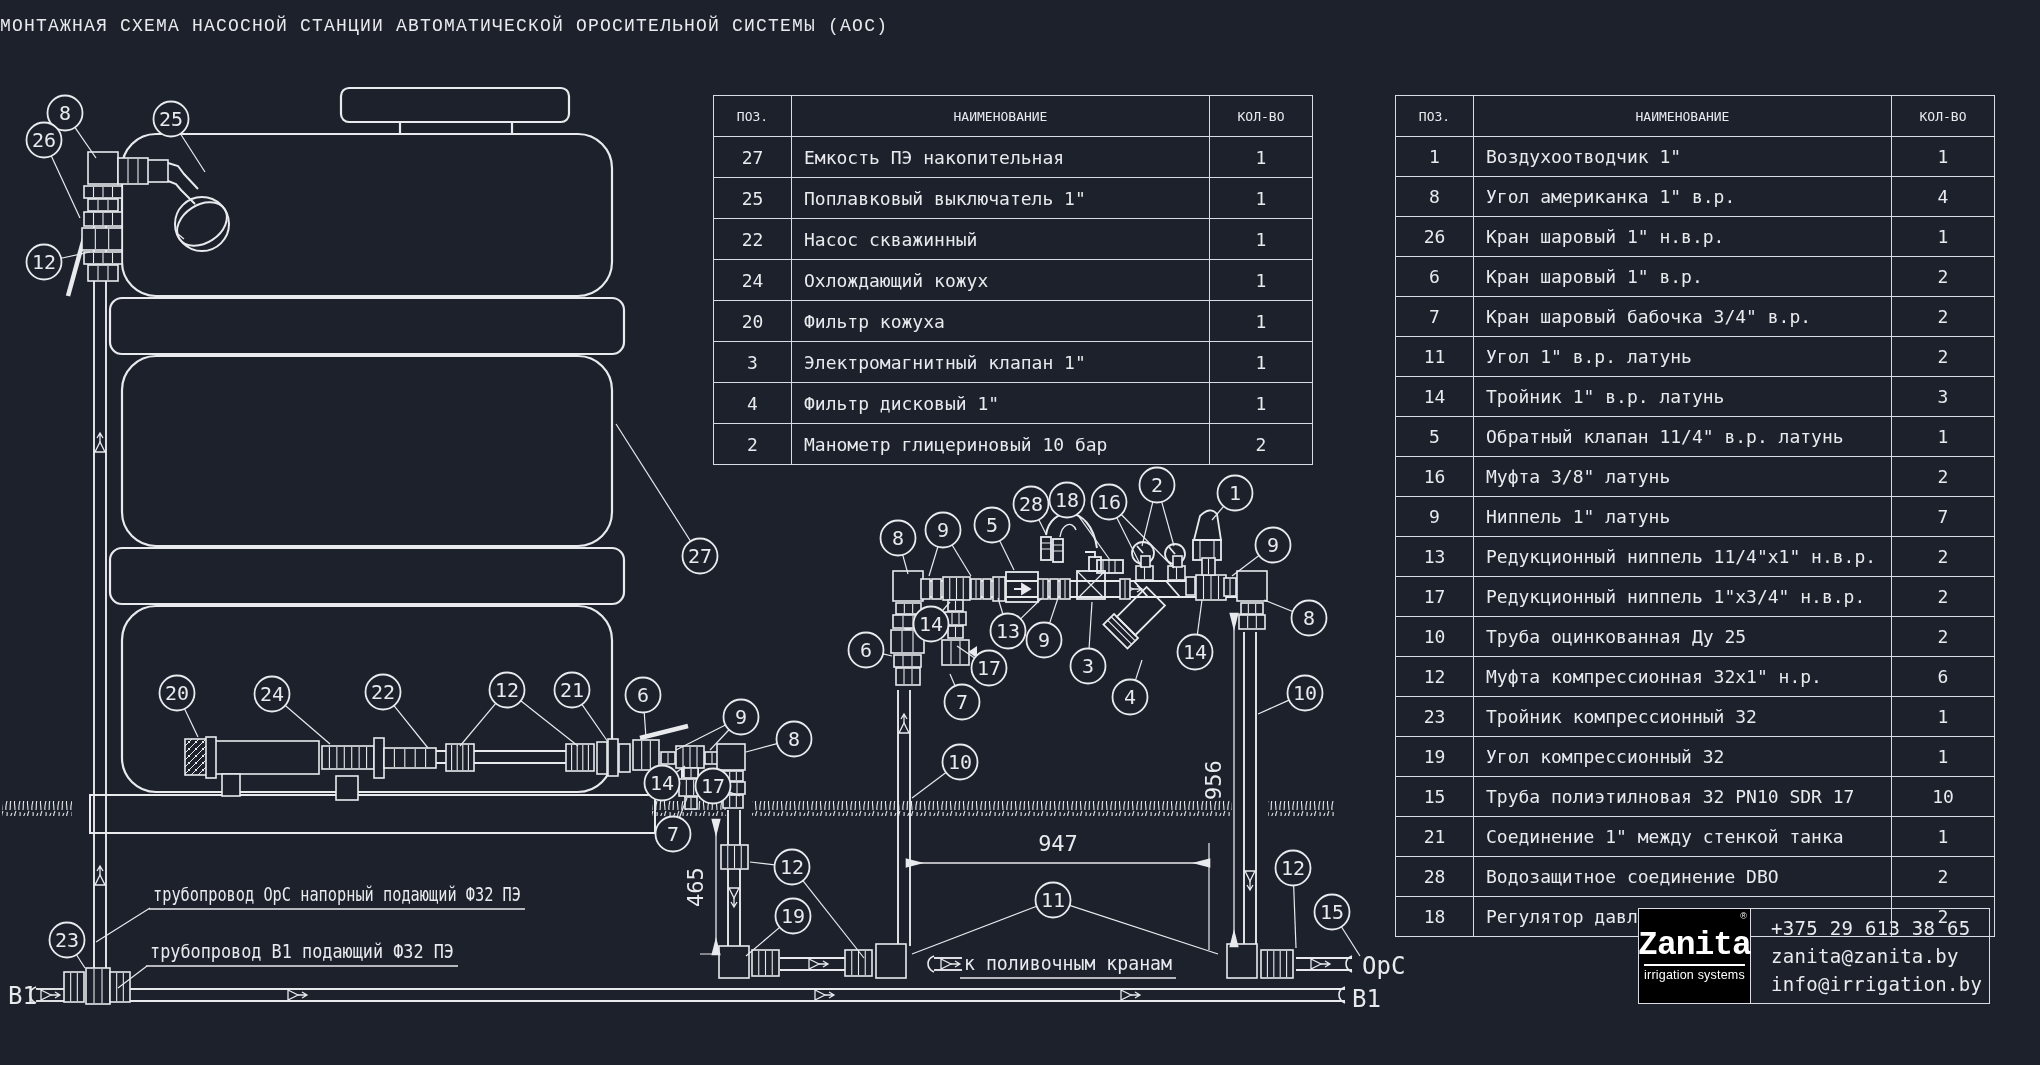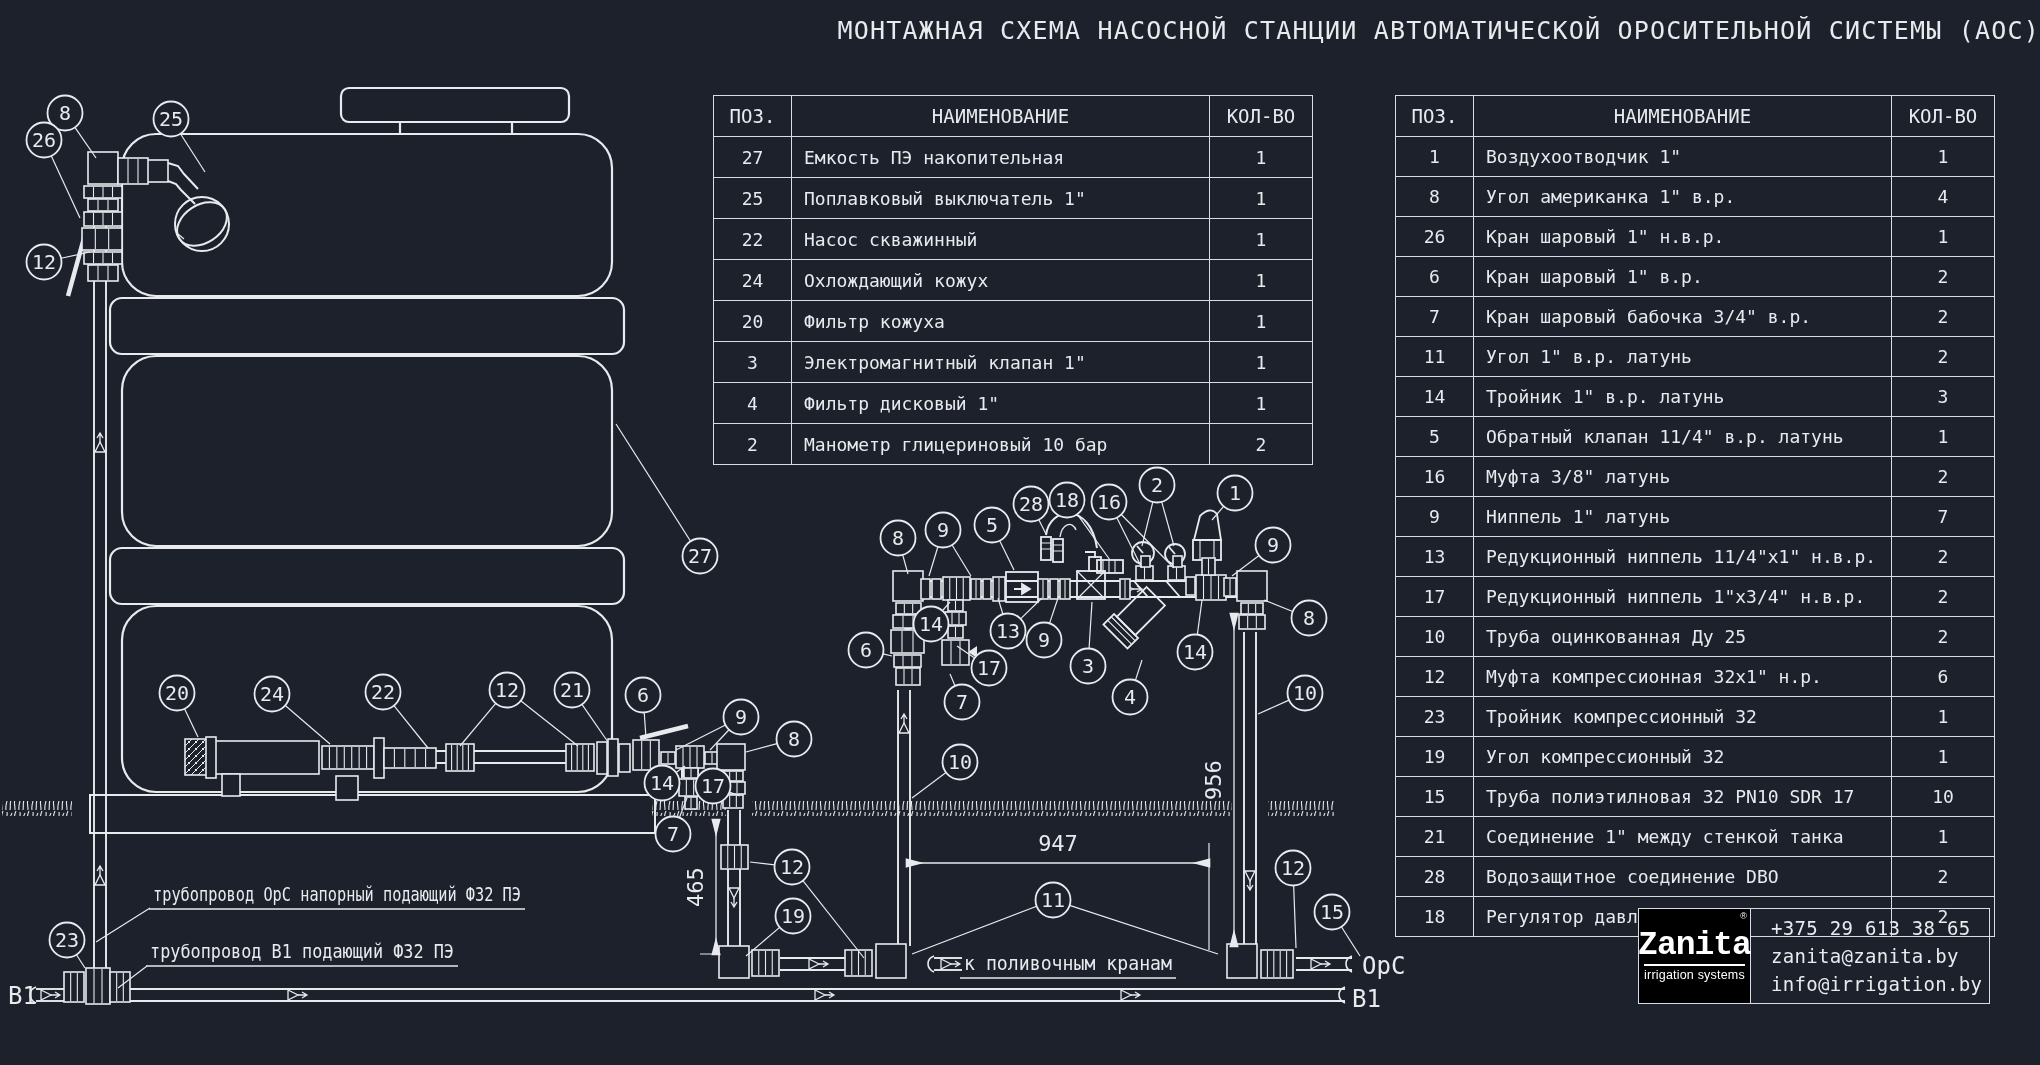--- a/index.html
+++ b/index.html
@@ -1,25 +1,25 @@
 <!DOCTYPE html>
 <html style="--bg: #1c212b; --line: #e8eaee;"><head>
 <meta charset="utf-8">
 <style>
   :root{ --bg:#1c212b; --line:#e8eaee; --black:#06080c; }
   html,body{margin:0;padding:0;background:var(--bg);}
   .page{position:relative;width:2040px;height:1065px;background:var(--bg);overflow:hidden;
         font-family:"DejaVu Sans Mono", monospace; color:var(--line);}
-  .page-title{position:absolute;top:16px;left:0;width:100%;text-align:right;
-        font-size:25px;letter-spacing:1.2px;color:var(--line);}
+  .page-title{position:absolute;top:16px;left:0;width:100%;text-align:left;
+        font-size:18px;letter-spacing:1.2px;color:var(--line);font-family:Liberation Mono, monospace;}
   svg text{font-family:"DejaVu Sans Mono", monospace; fill:var(--line);}
   table.parts{position:absolute;border-collapse:collapse;table-layout:fixed;
         font-size:18px;color:var(--line);}
   table.parts th, table.parts td{border:1.6px solid #d9dde3;overflow:hidden;white-space:nowrap;}
-  table.parts th{font-weight:normal;font-size:19px;height:38px;text-align:center;}
+  table.parts th{font-weight:normal;font-size:13px;height:38px;text-align:center;}
   td.c-pos{width:75px;text-align:center;}
   td.c-name{width:415px;text-align:left;padding-left:12px;margin-top:21px;}
   td.c-qty{width:100px;text-align:center;}
   #tableL{left:713px;top:95px;width:590px;}
   #tableR{left:1395px;top:95px;width:590px;}
   #tableL td{height:38px;} #tableR td{height:37px;}
   .brandbox{position:absolute;left:1638px;top:908px;width:352px;height:96px;
         border:1.6px solid #d9dde3;display:flex;box-sizing:border-box;}
   .brand-logo{width:112px;background:#000;border-right:1.6px solid #d9dde3;position:relative;
         display:flex;flex-direction:column;align-items:center;justify-content:center;box-sizing:border-box;}

